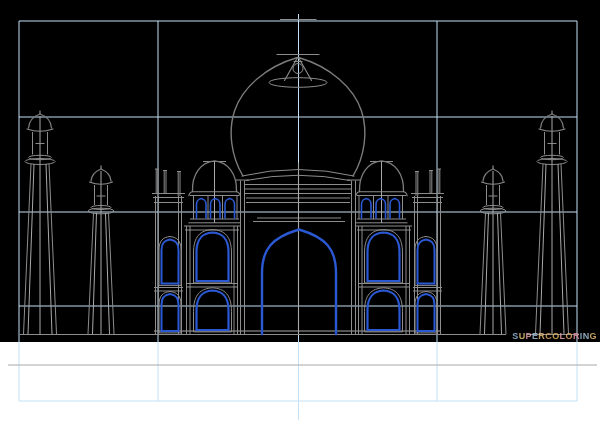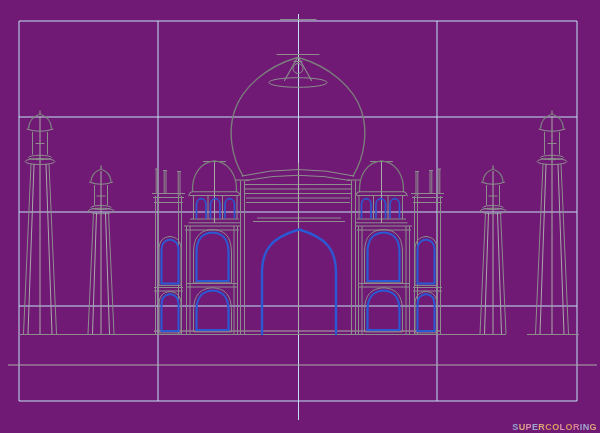--- a/index.html
+++ b/index.html
@@ -1,16 +1,16 @@
 <!DOCTYPE html>
 <html><head>
 <meta charset="utf-8">
 <style>
   html,body{margin:0;padding:0;width:600px;height:433px;background:#ffffff;overflow:hidden}
-  .stage{position:relative;width:600px;height:433px;background:#701a75}
+  .stage{position:relative;width:600px;height:342px;background:#000000}
   .stage svg{position:absolute;left:0;top:0}
   .watermark{position:absolute;right:3px;bottom:1px;
     font-family:"Liberation Sans",sans-serif;font-weight:bold;font-size:9px;
     letter-spacing:.4px;opacity:.8;user-select:none;line-height:1}
   .watermark span{display:inline-block}
 </style>
 </head>
 <body>
 
 <div class="stage">

